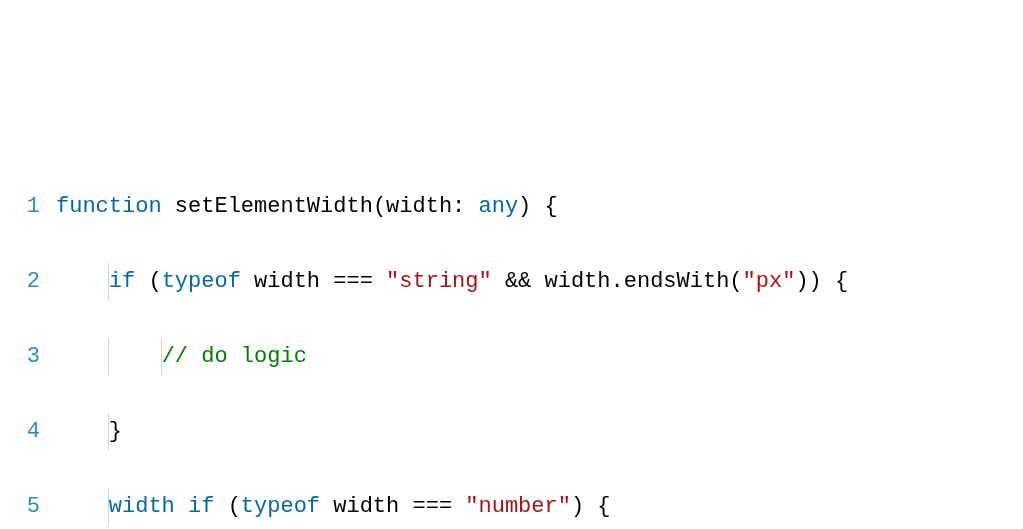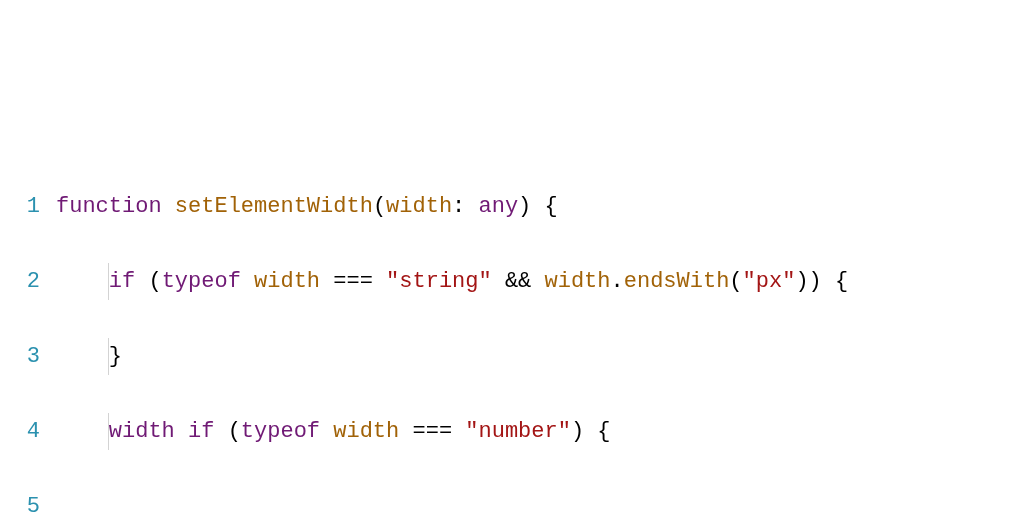--- a/index.html
+++ b/index.html
@@ -27,24 +27,24 @@
   .line { height: 37.5px; }
   .guide {
     display: inline-block;
     border-left: 1px solid #d3d3d3;
     height: 37.5px;
     vertical-align: top;
     width: 0;
     margin-left: -1px;
   }
   
-  .k-blue   { color: #701a75; }
+  .k-blue   { color: #0369a1; }
   .k-str    { color: #a31515; }
   .k-cmt    { color: #008000; }
-  .k-id     { color: #a16207; }
+  .k-id     { color: #000000; }
 </style>
 </head>
 <body>
 
 
 
 <div class="editor">
   <div class="gutter">
 <div class="line">1</div>
 <div class="line">2</div>
@@ -57,20 +57,21 @@
 
 
 
 
 
 
   </div>
   <div class="code">
 <div class="line"><span class="k-blue">function</span><span> </span><span class="k-id">setElementWidth</span><span>(</span><span class="k-id">width</span><span>:</span><span> </span><span class="k-blue">any</span><span>)</span><span> </span><span>{</span></div>
 <div class="line">    <span class="guide"></span><span class="k-blue">if</span><span> </span><span>(</span><span class="k-blue">typeof</span><span> </span><span class="k-id">width</span><span> </span><span>===</span><span> </span><span class="k-str">"string"</span><span> </span><span>&amp;&amp;</span><span> </span><span class="k-id">width</span><span>.</span><span class="k-id">endsWith</span><span>(</span><span class="k-str">"px"</span><span>)</span><span>)</span><span> </span><span>{</span></div>
+<div class="line">    <span class="guide"></span>    <span class="guide"></span><span class="k-cmt">// do logic</span></div>
 <div class="line">    <span class="guide"></span><span>}</span></div>
 <div class="line">    <span class="guide"></span><span class="k-blue">width</span><span> </span><span class="k-blue">if</span><span> </span><span>(</span><span class="k-blue">typeof</span><span> </span><span class="k-id">width</span><span> </span><span>===</span><span> </span><span class="k-str">"number"</span><span>)</span><span> </span><span>{</span></div>
 
 
 
 
 
 
 
 

